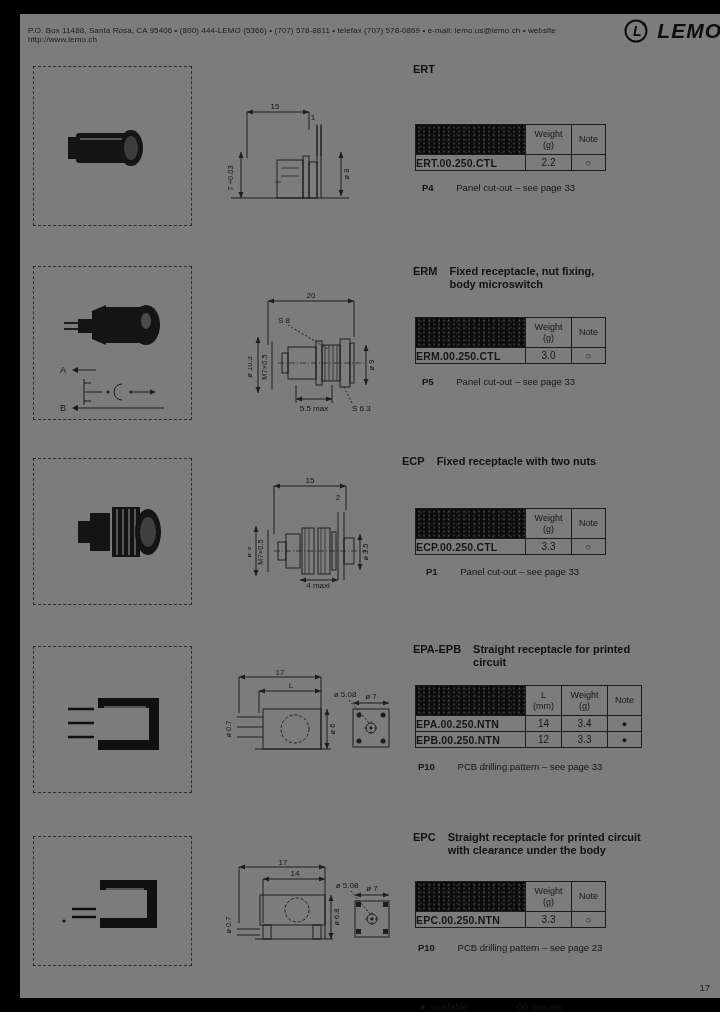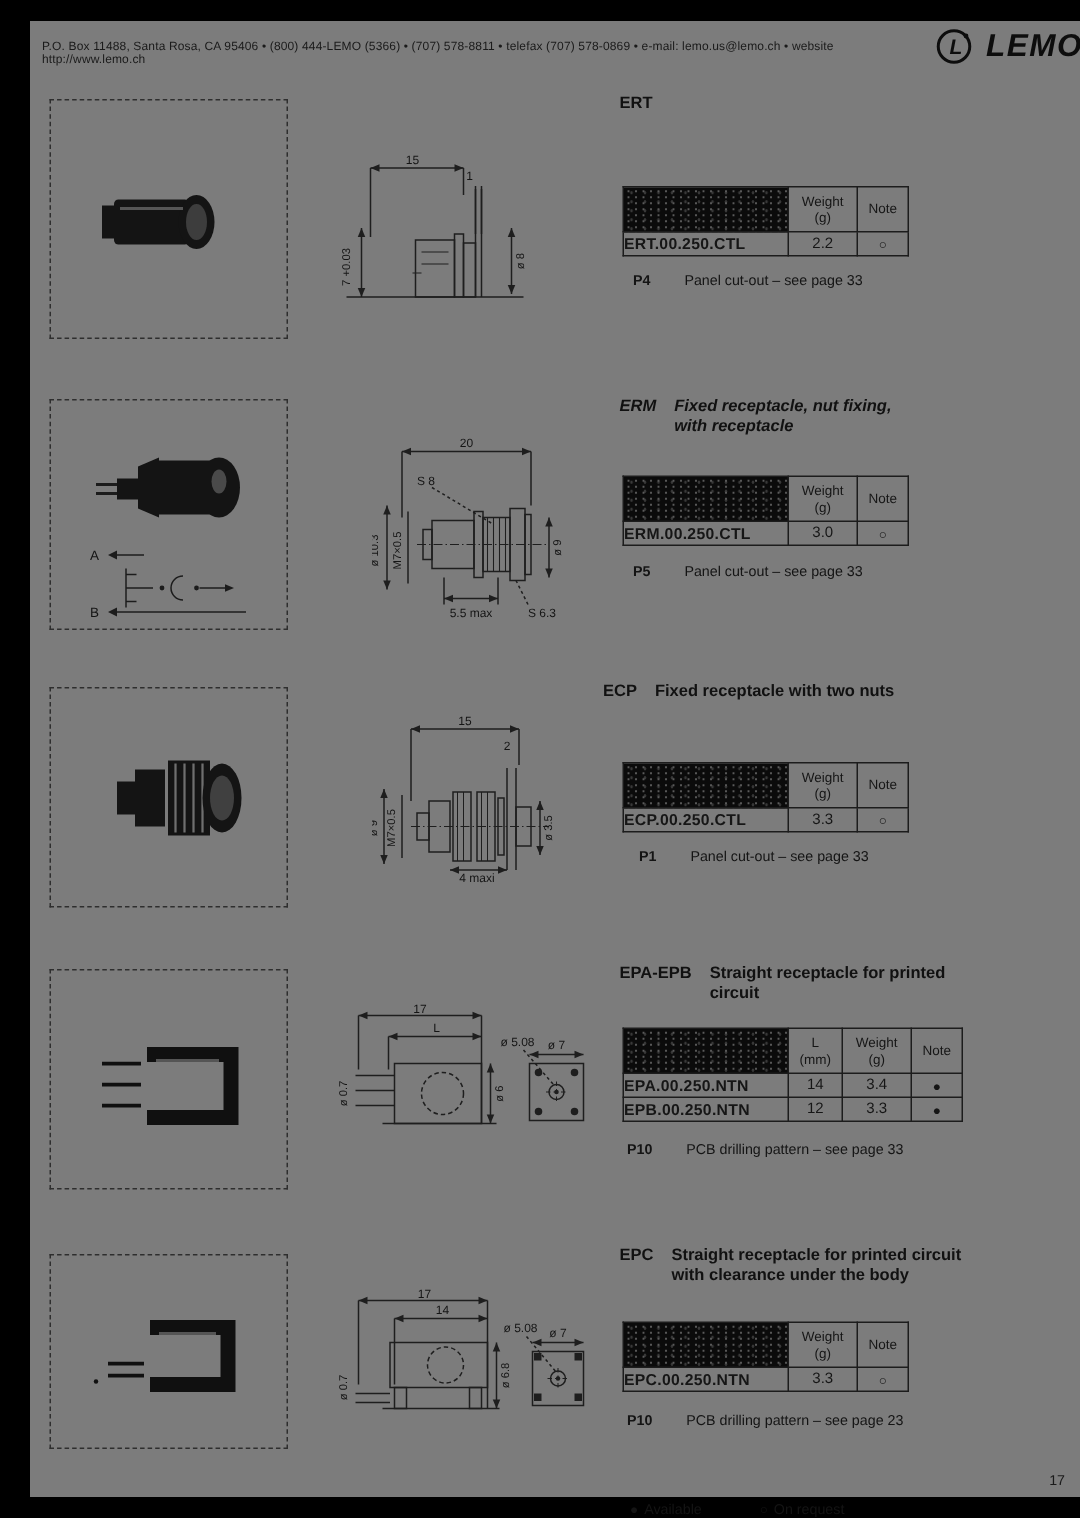--- a/index.html
+++ b/index.html
@@ -142,25 +142,25 @@
       <td class="ncell">○</td>
     </tr>
   </tbody>
     </table>
 
   <div class="refnote" style="left:402px;top:168px;">
     <span class="ref">P4</span>
     <span>Panel cut-out – see page 33</span>
   </div>
 
-  <div class="title" style="left:393px;top:251px;font-style:italic;">
+  <div class="title" style="left:393px;top:251px;">
     <span class="code">ERM</span>
     <span class="tdesc">
       <span>Fixed receptacle, nut fixing,</span><br>
-      <span>with receptacle</span>
+      <span>body microswitch</span>
     </span>
   </div>
 
   <div class="frame" style="left:13px;top:252px;width:159px;height:154px;">
     <svg class="photo sk" viewBox="0 0 157 152">
       <ellipse cx="112" cy="58" rx="14" ry="20" class="pf"></ellipse>
       <rect x="72" y="40" width="36" height="36" class="pf"></rect>
       <polygon points="58,44 72,38 72,78 58,72" fill="#141414" stroke="none"></polygon>
       <rect x="44" y="52" width="16" height="14" class="pf"></rect>
       <line x1="30" y1="56" x2="44" y2="56" stroke-width="2"></line>

